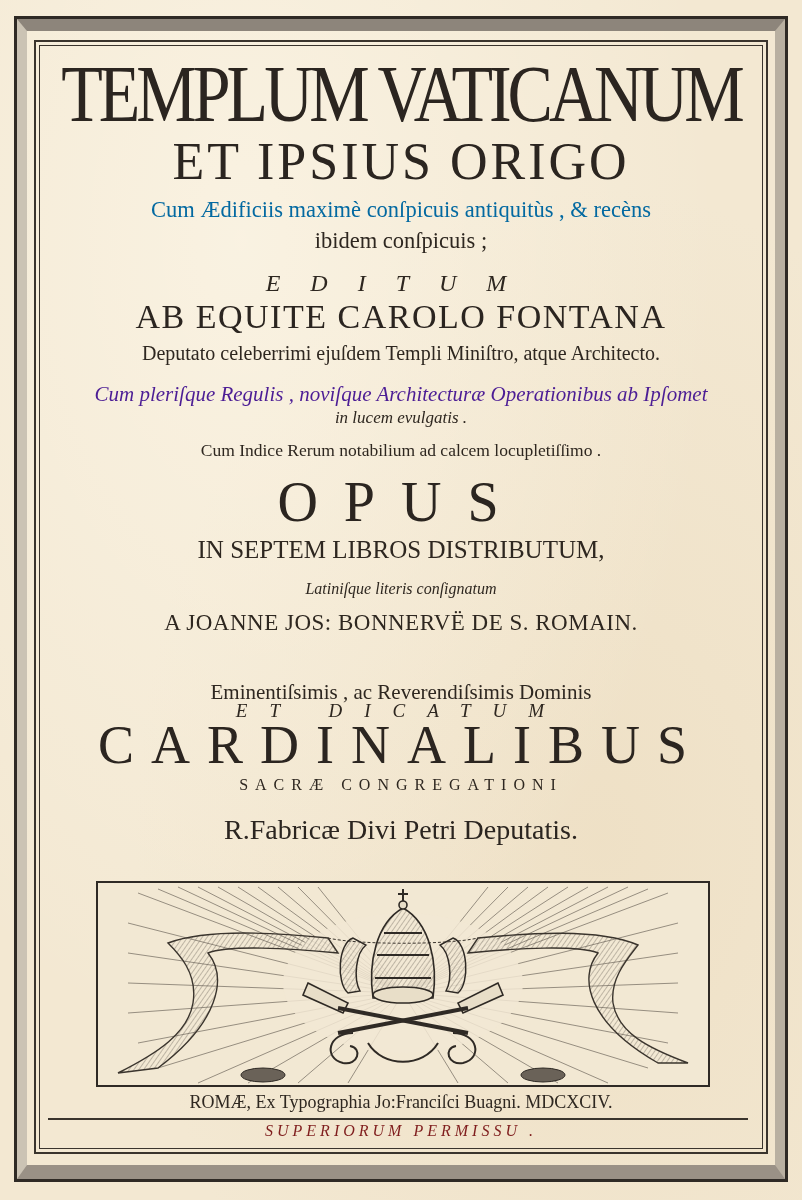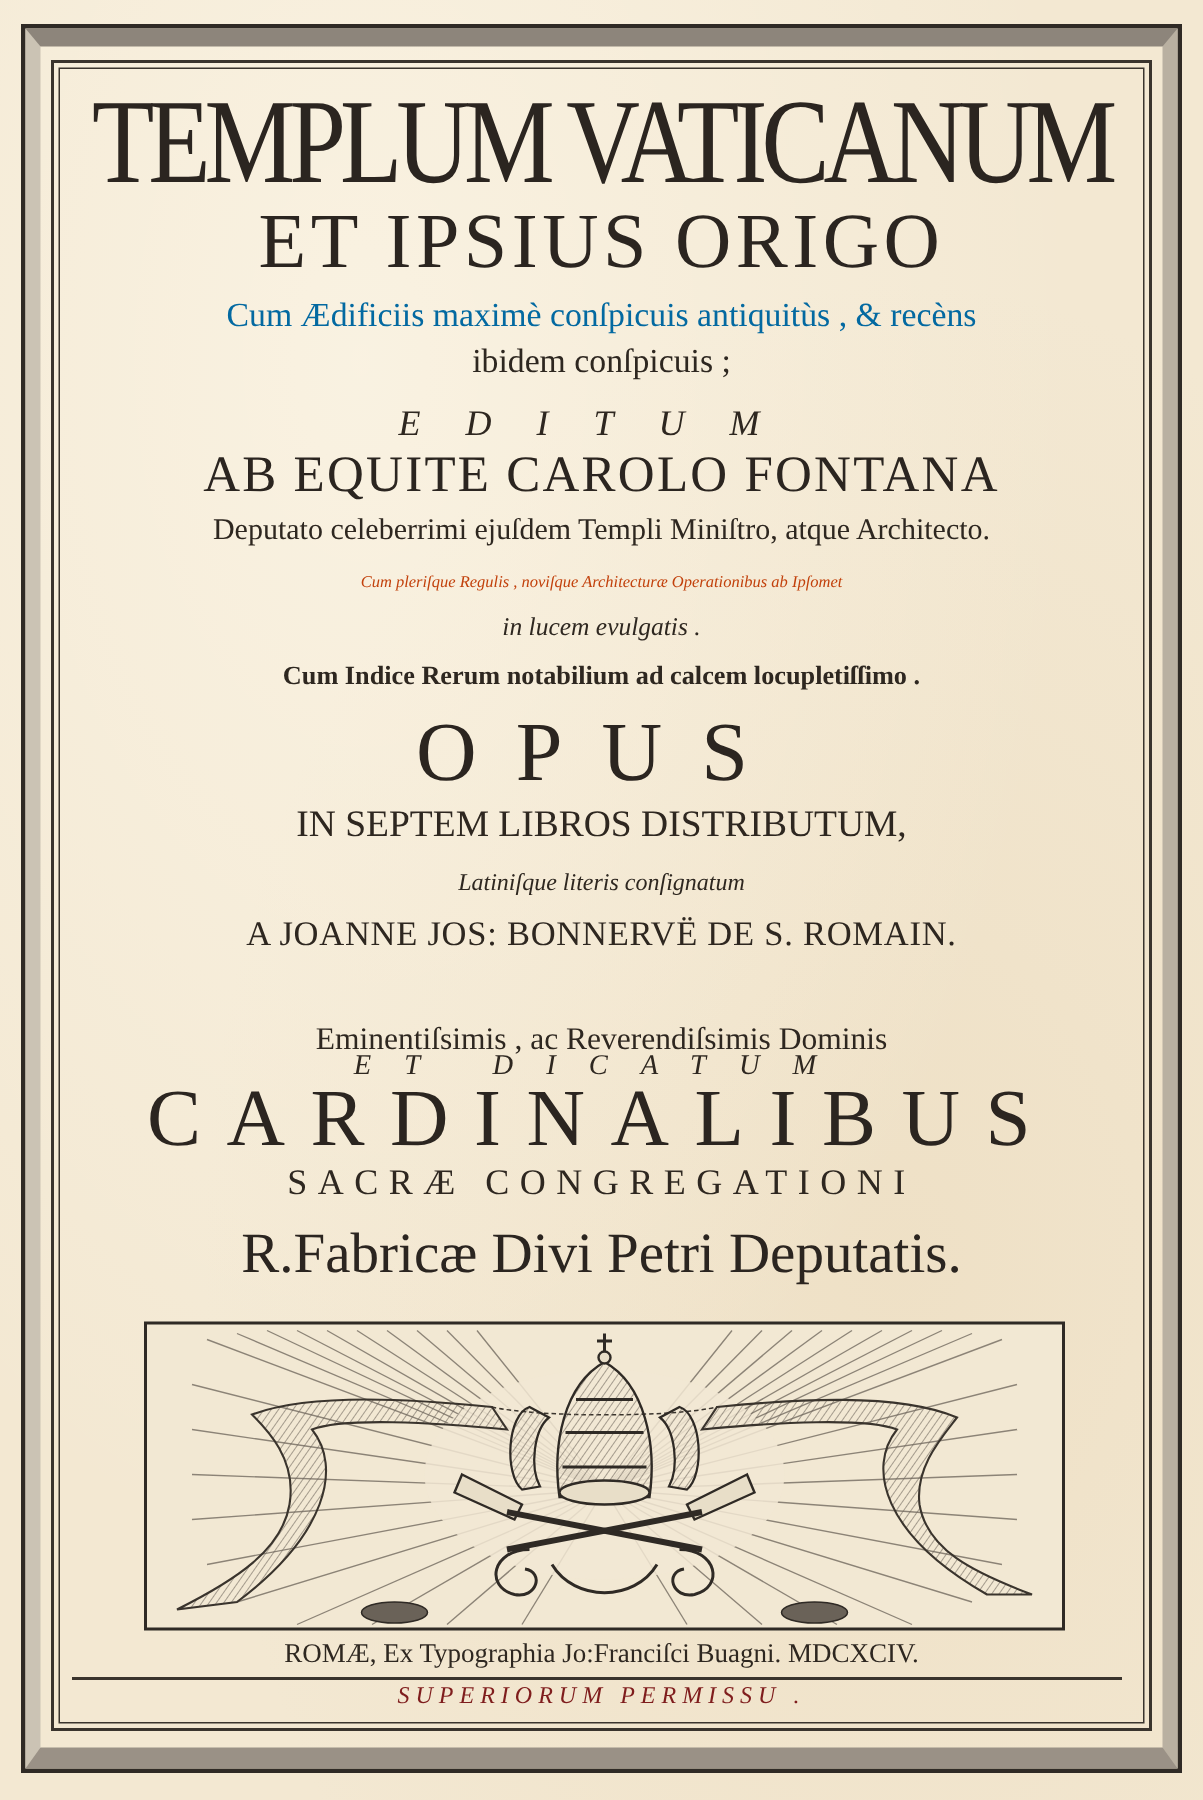--- a/index.html
+++ b/index.html
@@ -46,32 +46,32 @@
   .t-main {
     top: 8px; font-size: 68px; letter-spacing: -4px; transform: scaleY(1.18); transform-origin: top center;
     font-weight: normal; color: #2b2520;
   }
   .t-sub { top: 92px; font-size: 52px; letter-spacing: 3px; color: #2b2520; }
   .t-cum { top: 157px; font-size: 22.5px; color: #0369a1; }
   .t-ibidem { top: 188px; font-size: 22.5px; color: #2e2720; }
   .t-editum { top: 230px; font-size: 24px; font-style: italic; letter-spacing: 30px; color: #2e2720; }
   .t-equite { top: 258px; font-size: 34px; letter-spacing: 1.5px; color: #2b2520; }
   .t-deputato { top: 302px; font-size: 20px; color: #2e2720; }
-  .t-plerisque { top: 342px; font-size: 11px; font-style: italic; color: #c2410c; }
+  .t-plerisque { top: 342px; font-size: 21px; font-style: italic; color: #4c1d95; }
   .t-lucem { top: 368px; font-size: 17px; font-style: italic; color: #2e2720; }
-  .t-indice { top: 400px; font-size: 17.5px; font-weight: bold; color: #2e2720; }
+  .t-indice { top: 400px; font-size: 17.5px; font-weight: normal; color: #2e2720; }
   .t-opus { top: 430px; font-size: 56px; letter-spacing: 26px; color: #2b2520; }
   .t-septem { top: 496px; font-size: 25px; color: #2e2720; }
   .t-latin { top: 540px; font-size: 16px; font-style: italic; color: #2e2720; }
   .t-joanne { top: 570px; font-size: 23px; letter-spacing: 0.5px; color: #2e2720; }
   .t-dicatum { top: 612px; font-size: 19px; font-style: italic; letter-spacing: 22px; color: #2e2720; margin-top: 48px; }
   .t-eminent { top: 640px; font-size: 21px; color: #2e2720; }
   .t-cardinal { top: 674px; font-size: 54px; letter-spacing: 17px; color: #2b2520; }
-  .t-sacrae { top: 736px; font-size: 24px; letter-spacing: 7px; color: #2e2720; }
-  .t-fabricae { top: 774px; font-size: 38px; color: #2b2520; }
+  .t-sacrae { top: 736px; font-size: 16px; letter-spacing: 7px; color: #2e2720; }
+  .t-fabricae { top: 774px; font-size: 28px; color: #2b2520; }
 
   
   .vignette {
     position: absolute; left: 96px; top: 881px; width: 614px; height: 206px;
     border: 2px solid #2f2a25; box-sizing: border-box; overflow: hidden;
     background: #f2e8d3;
   }
   .vignette svg { position: absolute; left: 0; top: 0; }
 
   .t-romae {

